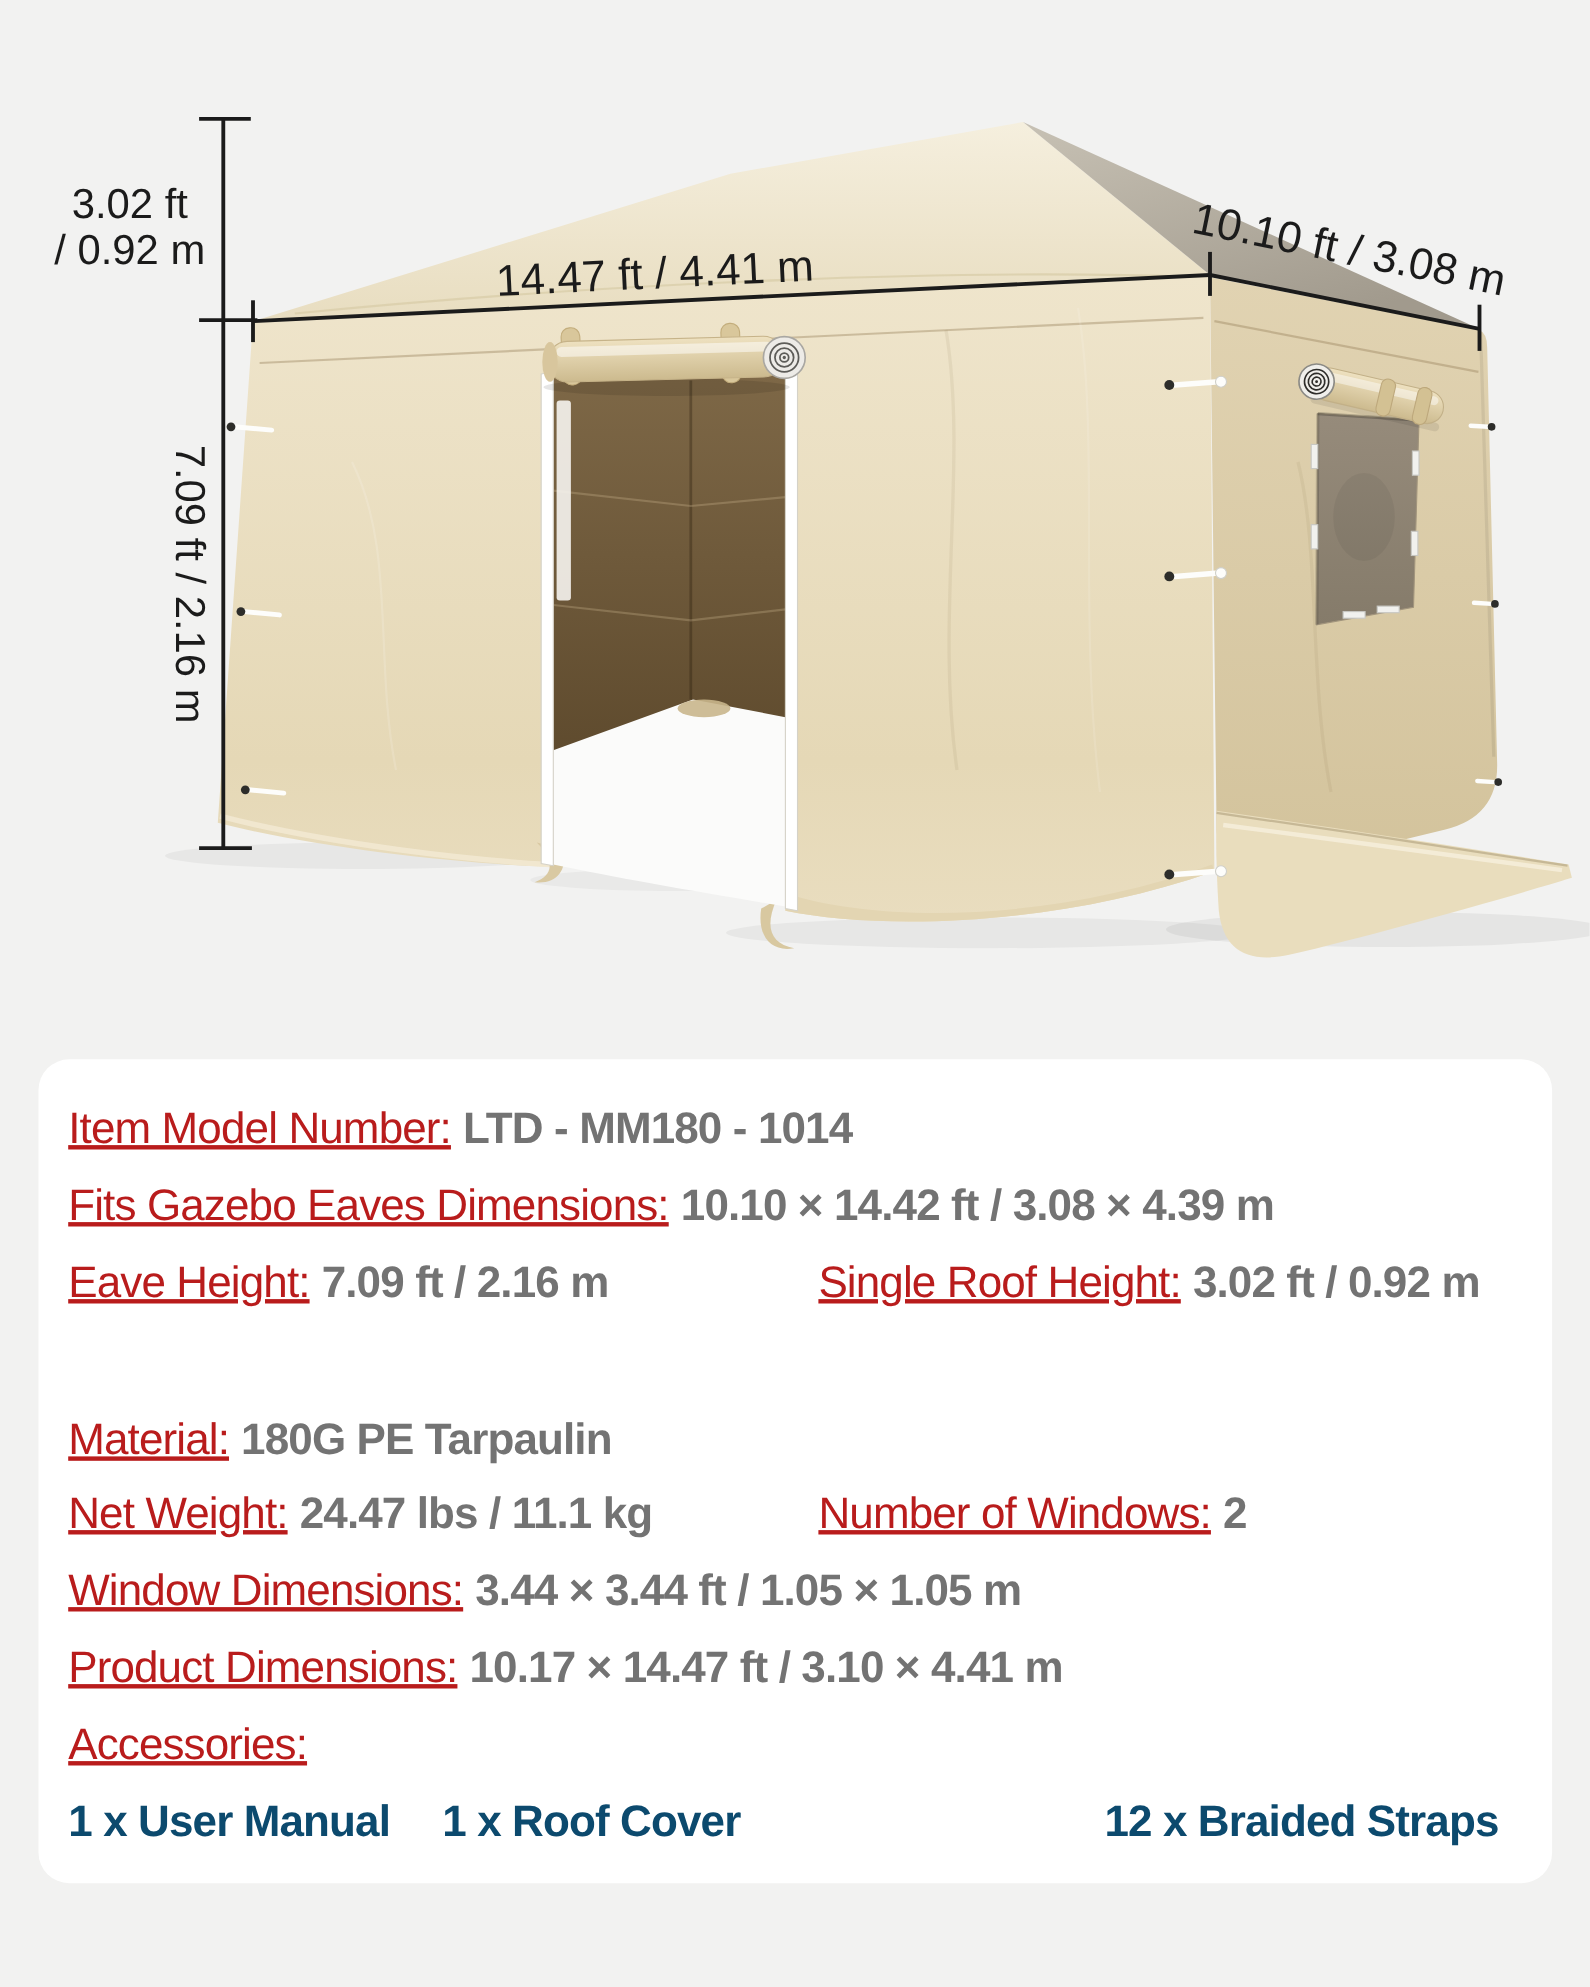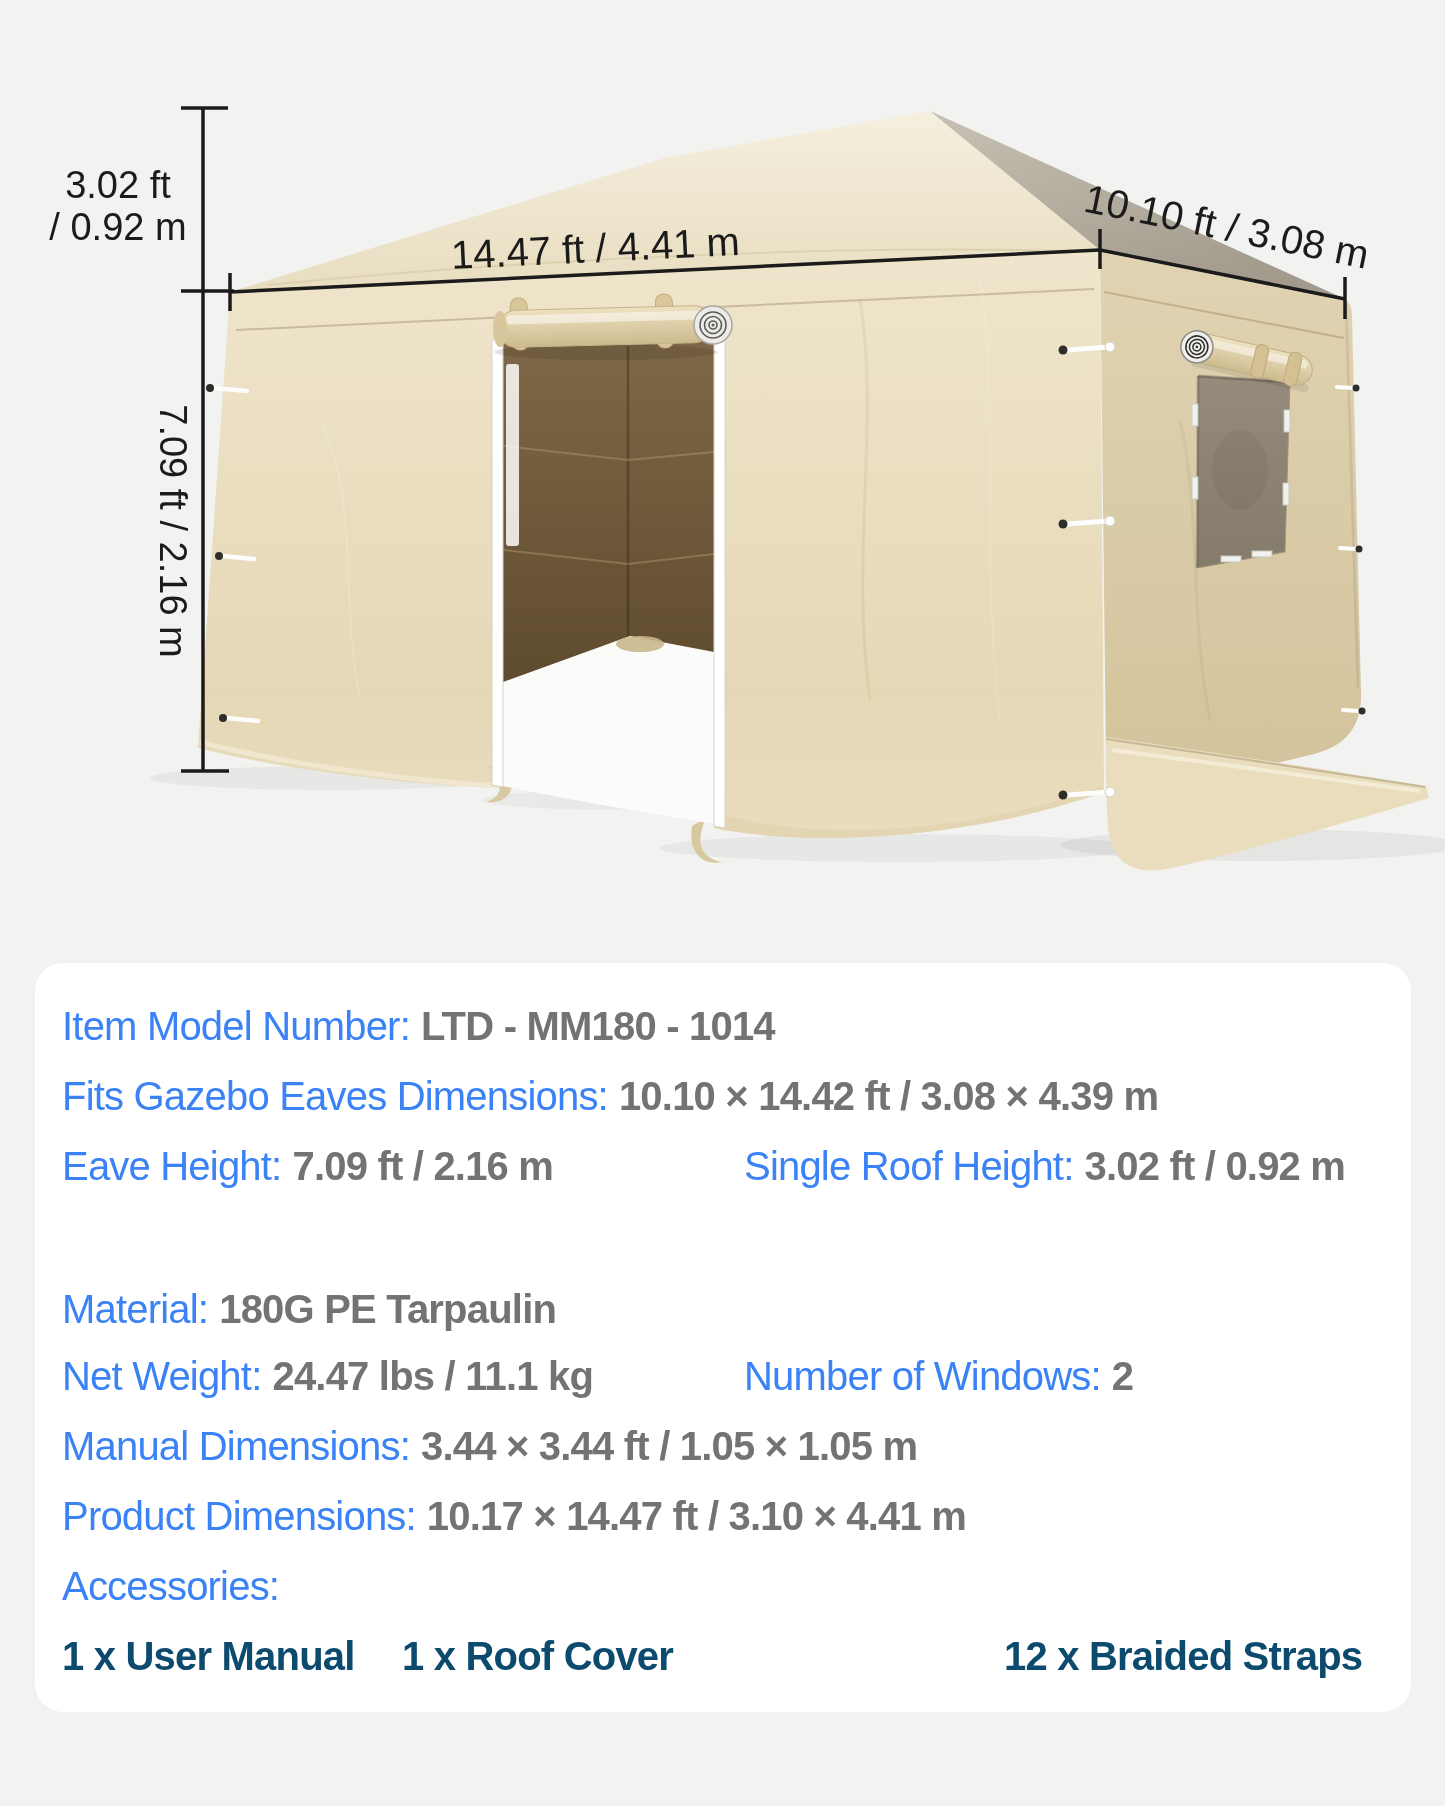--- a/index.html
+++ b/index.html
@@ -16,21 +16,21 @@
   .panel{
     position:absolute;left:35px;top:963px;width:1376px;height:749px;
     background:#ffffff;border-radius:28px;
     font-size:40px;letter-spacing:-0.8px;color:#212121;
   }
   .row{
     position:absolute;left:27px;right:16px;height:52px;line-height:52px;
     white-space:nowrap;
   }
   .pair2{position:absolute;left:682px;top:0;text-align:right;}
-  .lbl{color:#3b82f6;}
+  .lbl{color:#b91c1c;text-decoration:underline;}
   .val{color:#737373;font-weight:bold;margin-left:11px;}
   .acc{position:absolute;top:0;color:#0c4a6e;font-weight:bold;}
   .acc1{left:0;} .acc2{left:340px;} .acc3{left:643px;} .acc4{left:942px;}
 </style>
 </head>
 <body>
 
 <svg viewBox="0 0 1445 963" width="1445" height="963">
   <defs>
     <linearGradient id="gRoofF" x1="0" y1="0" x2="0" y2="1">
@@ -239,21 +239,21 @@
   <div class="row" style="top:320px">
     <span class="lbl">Material:</span><span class="val">180G PE Tarpaulin</span>
   </div>
 
   <div class="row" style="top:387px">
     <span><span class="lbl">Net Weight:</span><span class="val">24.47 lbs / 11.1 kg</span></span>
     <span class="pair2"><span class="lbl">Number of Windows:</span><span class="val">2</span></span>
   </div>
 
   <div class="row" style="top:457px">
-    <span class="lbl">Manual Dimensions:</span><span class="val">3.44 × 3.44 ft / 1.05 × 1.05 m</span>
+    <span class="lbl">Window Dimensions:</span><span class="val">3.44 × 3.44 ft / 1.05 × 1.05 m</span>
   </div>
 
   <div class="row" style="top:527px">
     <span class="lbl">Product Dimensions:</span><span class="val">10.17 × 14.47 ft / 3.10 × 4.41 m</span>
   </div>
 
   <div class="row" style="top:597px">
     <span class="lbl">Accessories:</span>
   </div>
 

